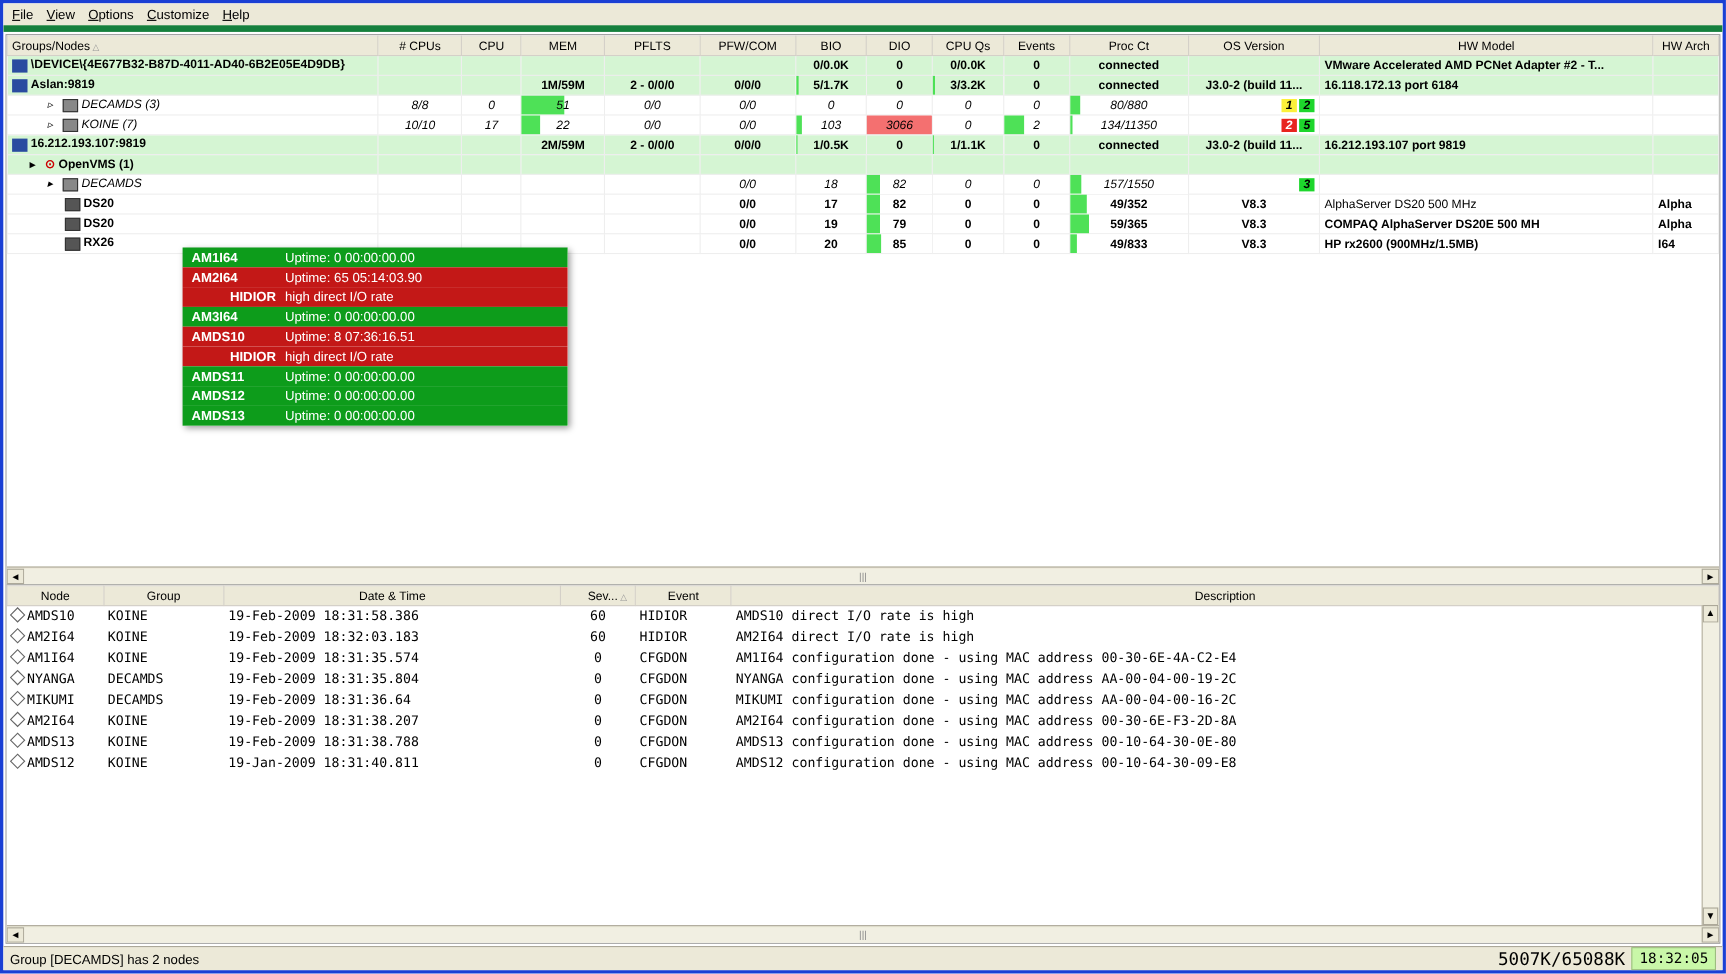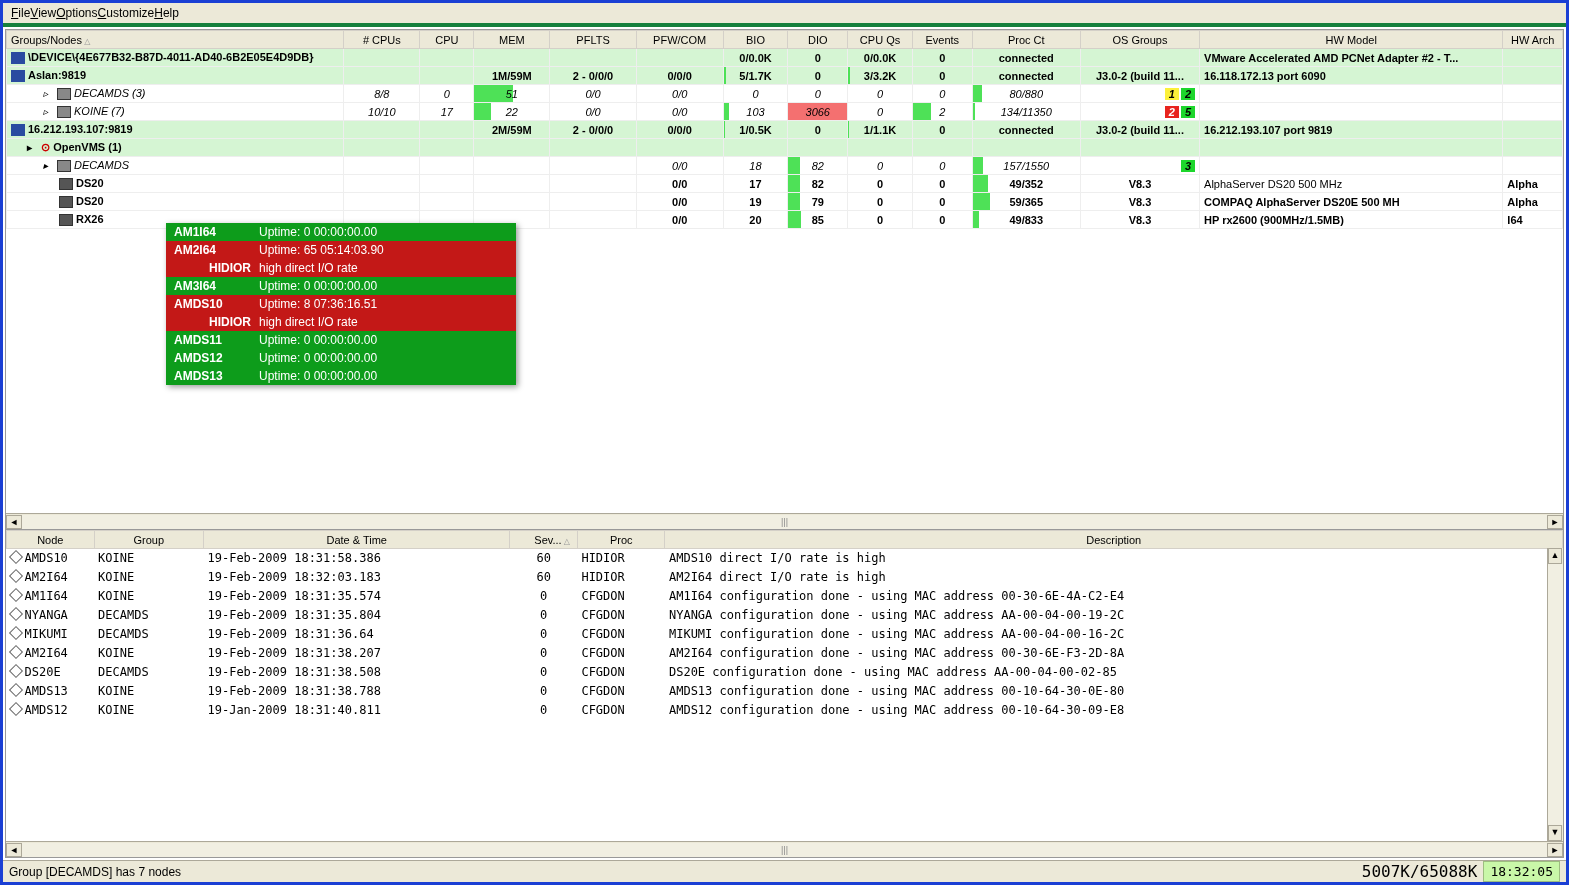--- a/index.html
+++ b/index.html
@@ -1,17 +1,17 @@
 <!DOCTYPE html>
 <html><head>
 <meta charset="utf-8">
 <style>
 * { margin:0; padding:0; box-sizing:border-box; }
 body { font-family:Tahoma,Arial,sans-serif; font-size:11px; background:#fff; border:3px solid #1a3fd4; width:1569px; height:885px; overflow:hidden; display:flex; flex-direction:column; }
-.menubar { background:#ece9d8; padding:3px 8px; display:flex; font-size:12px; border-bottom:4px solid #15803d; }
+.menubar { background:#ece9d8; padding:3px 8px; display:flex; gap:12px; font-size:12px; border-bottom:6px solid #15803d; }
 .menubar span { cursor:pointer; }
 .menubar span u { text-decoration:underline; }
 .main-pane { flex:1; display:flex; flex-direction:column; overflow:hidden; border:1px solid #999; margin:2px; }
 .upper-pane { height:500px; display:flex; flex-direction:column; border-bottom:1px solid #999; position:relative; background:#fff; }
 .lower-pane { flex:1; display:flex; flex-direction:column; background:#fff;justify-content:flex-end; }
 .table-scroll { flex:1; overflow:auto; position:relative; }
 table { border-collapse:collapse; width:100%; }
 th { background:#ece9d8; border:1px solid #d4d0c8; padding:2px 4px; font-weight:normal; font-size:11px; text-align:center; height:18px; white-space:nowrap; cursor:pointer; }
 th.sorted::after { content:" △"; color:#999; font-size:8px; }
 td { border:1px solid #eee; padding:1px 4px; font-size:11px; height:18px; white-space:nowrap; }
@@ -71,21 +71,21 @@
               <th style="width: 70px;"># CPUs</th>
               <th style="width: 50px;">CPU</th>
               <th style="width: 70px;">MEM</th>
               <th style="width: 80px;">PFLTS</th>
               <th style="width: 80px;">PFW/COM</th>
               <th style="width: 60px;">BIO</th>
               <th style="width: 55px;">DIO</th>
               <th style="width: 60px;">CPU Qs</th>
               <th style="width: 55px;">Events</th>
               <th style="width: 100px;">Proc Ct</th>
-              <th style="width: 110px;">OS Groups</th>
+              <th style="width: 110px;">OS Version</th>
               <th style="width: 280px;">HW Model</th>
               <th style="width: 55px;">HW Arch</th>
             </tr>
           </thead>
         <tbody id="upper-body">
             <tr class="grouprow">
               <td class="name-col"><span style="display:inline-block;width:0px"></span><span class="node-icon"></span><span>\DEVICE\{4E677B32-B87D-4011-AD40-6B2E05E4D9DB}</span></td>
               <td style="text-align: center;"></td>
               <td style="text-align: center;"></td>
               <td style="text-align: center;"></td>
@@ -106,21 +106,21 @@
               <td style="text-align: center;"></td>
               <td style="text-align: center;">1M/59M</td>
               <td style="text-align: center;">2 - 0/0/0</td>
               <td style="text-align: center;">0/0/0</td>
               <td class="bar-cell"><div class="bar" style="width:4%"></div><span>5/1.7K</span></td>
               <td style="text-align: center;">0</td>
               <td class="bar-cell"><div class="bar" style="width:3%"></div><span>3/3.2K</span></td>
               <td style="text-align: center;">0</td>
               <td style="text-align: center;">connected</td>
               <td style="text-align: center;">J3.0-2 (build 11...</td>
-              <td style="text-align: left;">16.118.172.13 port 6090</td>
+              <td style="text-align: left;">16.118.172.13 port 6184</td>
               <td style="text-align: left;"></td>
             </tr>
             <tr class="noderow italic-row">
               <td class="name-col"><span style="display:inline-block;width:32px"></span><span class="tree-icon">▹</span><span class="srv-icon"></span><span>DECAMDS (3)</span></td>
               <td style="text-align: center;">8/8</td>
               <td style="text-align: center;">0</td>
               <td class="bar-cell"><div class="bar" style="width:51%"></div><span>51</span></td>
               <td style="text-align: center;">0/0</td>
               <td style="text-align: center;">0/0</td>
               <td style="text-align: center;">0</td>
@@ -297,21 +297,21 @@
 
   <div class="lower-pane">
     <div class="table-scroll" style="position:relative;">
       <table class="event-table">
         <thead>
             <tr id="ev-head-row">
               <th style="width: 80px;">Node</th>
               <th style="width: 100px;">Group</th>
               <th style="width: 280px;">Date &amp; Time</th>
               <th class="sorted" style="width: 60px; padding-left: 21px;">Sev...</th>
-              <th style="width: 80px;">Proc</th>
+              <th style="width: 80px;">Event</th>
               <th style="width: 820px;">Description</th>
             </tr>
           </thead>
         <tbody id="ev-body">
             <tr>
               <td><span class="ev-icon"></span>AMDS10</td>
               <td>KOINE</td>
               <td>19-Feb-2009 18:31:58.386</td>
               <td style="text-align: center;">60</td>
               <td>HIDIOR</td>
@@ -349,28 +349,20 @@
               <td>CFGDON</td>
               <td>MIKUMI configuration done - using MAC address AA-00-04-00-16-2C</td>
             </tr>
             <tr>
               <td><span class="ev-icon"></span>AM2I64</td>
               <td>KOINE</td>
               <td>19-Feb-2009 18:31:38.207</td>
               <td style="text-align: center;">0</td>
               <td>CFGDON</td>
               <td>AM2I64 configuration done - using MAC address 00-30-6E-F3-2D-8A</td>
-            </tr>
-            <tr>
-              <td><span class="ev-icon"></span>DS20E</td>
-              <td>DECAMDS</td>
-              <td>19-Feb-2009 18:31:38.508</td>
-              <td style="text-align: center;">0</td>
-              <td>CFGDON</td>
-              <td>DS20E configuration done - using MAC address AA-00-04-00-02-85</td>
             </tr>
             <tr>
               <td><span class="ev-icon"></span>AMDS13</td>
               <td>KOINE</td>
               <td>19-Feb-2009 18:31:38.788</td>
               <td style="text-align: center;">0</td>
               <td>CFGDON</td>
               <td>AMDS13 configuration done - using MAC address 00-10-64-30-0E-80</td>
             </tr>
             <tr>
@@ -394,16 +386,16 @@
       <div class="track">
           <span class="grip">|||</span>
         </div>
       <div class="arrow">►</div>
     </div>
   </div>
 
 </div>
 
 <div class="status-bar">
-  <span>Group [DECAMDS] has 7 nodes</span>
+  <span>Group [DECAMDS] has 2 nodes</span>
   <span class="status-mem">5007K/65088K</span>
   <span class="status-clock">18:32:05</span>
 </div>
 
 </body></html>

